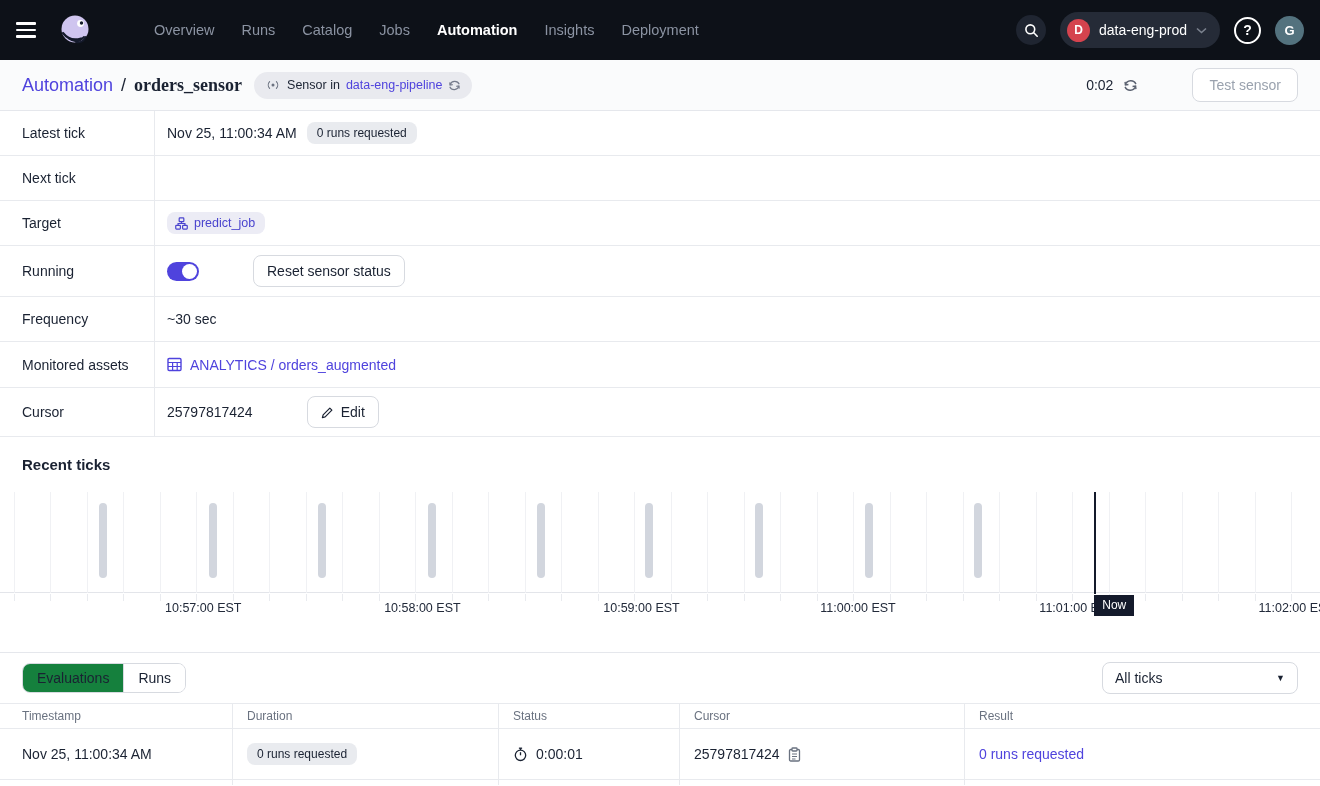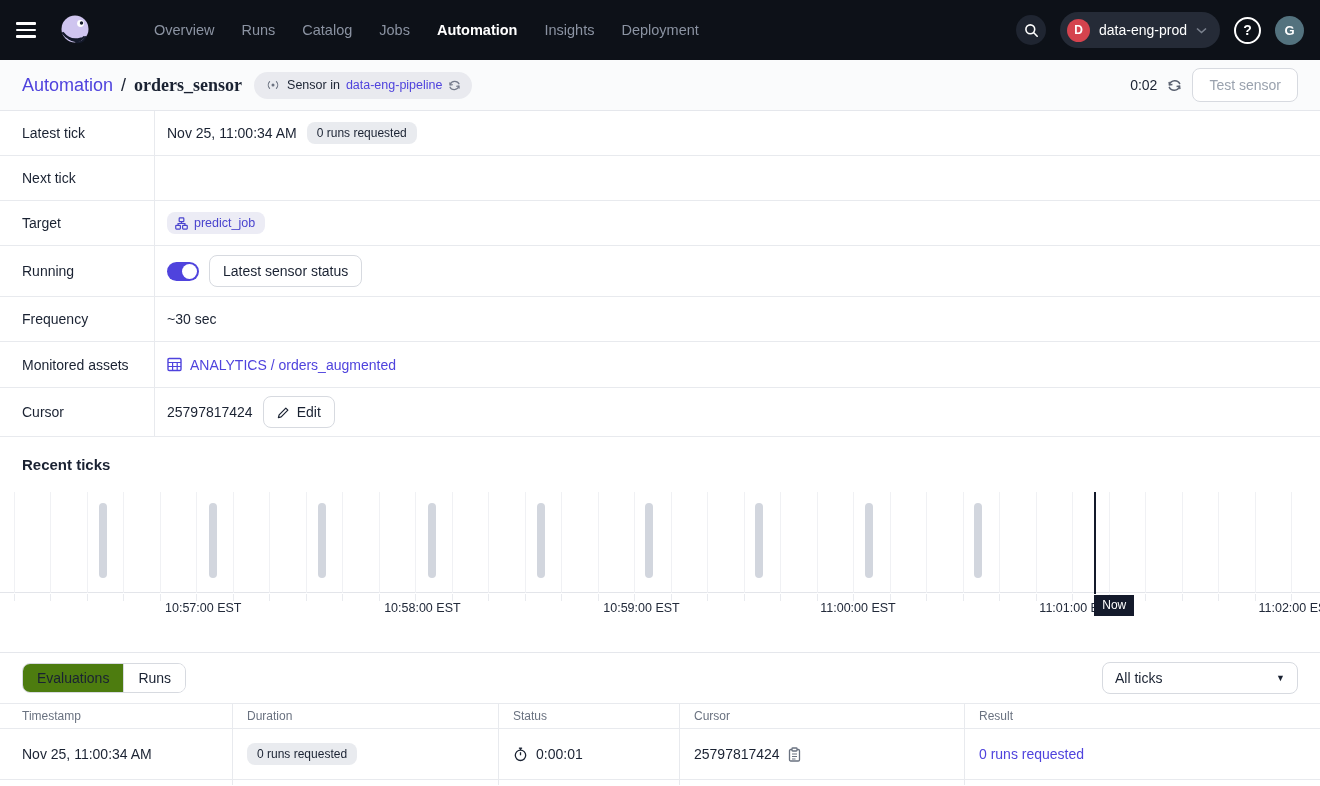--- a/index.html
+++ b/index.html
@@ -24,21 +24,21 @@
 
   
   .page-header { height:51px; background:#fafbfc; border-bottom:1px solid #e5e7ec; display:flex; align-items:center; padding:0 22px; }
   .crumb { font-size:18px; display:flex; align-items:center; gap:8px; }
   .crumb-parent { color:#4F43DD; cursor:pointer; }
   .crumb-title { font-weight:700;font-family:Liberation Serif, serif; }
   .sensor-badge { margin-left:12px; height:27px; background:#e9eaef; border-radius:14px; display:flex; align-items:center; gap:6px; padding:0 11px; font-size:12.5px; }
   .sensor-badge .repo-link { color:#4F43DD; cursor:pointer; }
   .header-right { margin-left:auto; display:flex; align-items:center; gap:10px; }
   .timer { font-size:14px; color:#1a2232; }
-  .btn { background:#fff; border:1px solid #d7dae0; border-radius:8px; font-size:14px; color:#1a2232; padding:7px 13px; display:inline-flex; align-items:center; gap:7px; cursor:pointer; font-family:inherit; }
+  .btn { background:#fff; border:1px solid #d7dae0; border-radius:8px; font-size:14px; color:#1a2232; padding:7px 13px; display:inline-flex; align-items:center; gap:7px; cursor:pointer; font-family:inherit;margin-left:44px; }
   .btn.muted-btn { color:#9aa2ae; padding:8px 16px; }
 
   
   .prop-row { display:flex; border-bottom:1px solid #e8eaee; }
   .prop-label { width:155px; flex:0 0 155px; border-right:1px solid #e8eaee; display:flex; align-items:center; padding-left:22px; font-size:14px; }
   .prop-value { flex:1; display:flex; align-items:center; padding-left:12px; font-size:14px; gap:10px; }
   .h45{height:45px} .h51{height:51px} .h46{height:46px} .h49{height:49px}
   .gray-pill { background:#e9ebef; border-radius:8px; padding:4px 10px; font-size:12px; white-space:nowrap; }
   .tag-pill { background:#ececf5; border-radius:8px; padding:4px 10px 4px 8px; font-size:12.5px; color:#4a44ce; display:inline-flex; align-items:center; gap:6px; cursor:pointer; }
   .toggle { width:32px; height:19px; border-radius:10px; background:#4F43DD; position:relative; cursor:pointer; }
@@ -56,21 +56,21 @@
   .axis-label { position:absolute; top:109px; transform:translateX(-50%); font-size:12.5px; color:#222a3a; white-space:nowrap; }
   .now-line { position:absolute; top:0; width:2px; height:102px; background:#141a2b; }
   .now-box { position:absolute; top:103px; background:#141a2b; color:#fff; font-size:12px; padding:3px 8px 4px; white-space:nowrap; }
 
   
   .panel-gap { height:32px; }
   .panel { border-top:1px solid #e5e7ec; }
   .panel-toolbar { height:50px; display:flex; align-items:center; padding:0 22px; }
   .seg { display:inline-flex; border:1px solid #d7dae0; border-radius:8px; overflow:hidden; background:#fff; }
   .seg-item { padding:6px 14px; font-size:14px; cursor:pointer; background:#fff; border:none; font-family:inherit; color:#1a2232; }
-  .seg-item.active { background:#4d7c0f; }
+  .seg-item.active { background:#15803d; }
   .seg-item + .seg-item { border-left:1px solid #d7dae0; }
   .filter-select { margin-left:auto; width:196px; height:32px; border:1px solid #d7dae0; border-radius:8px; display:flex; align-items:center; padding:0 12px; font-size:14px; cursor:pointer; }
   .filter-caret { margin-left:auto; font-size:9px; color:#1a2232; }
 
   .grid-table { display:grid; grid-template-columns:232px 266px 181px 285px 1fr; }
   .gcell { border-bottom:1px solid #e8eaee; display:flex; align-items:center; padding-left:14px; }
   .gcell.first { padding-left:22px; }
   .gcell.vline { border-left:1px solid #e8eaee; }
   .ghead { height:26px; border-top:1px solid #e8eaee; font-size:12px; color:#6a7280; }
   .gdata { height:51px; font-size:14px; gap:8px; }
@@ -192,21 +192,21 @@
         <span>predict_job</span>
       </span>
     </div>
   </div>
   <div class="prop-row h51">
     <div class="prop-label">Running</div>
     <div class="prop-value">
       <div class="toggle">
           <div class="knob"></div>
         </div>
-      <button class="btn">Latest sensor status</button>
+      <button class="btn">Reset sensor status</button>
     </div>
   </div>
   <div class="prop-row h45">
     <div class="prop-label">Frequency</div>
     <div class="prop-value">
         <span>~30 sec</span>
       </div>
   </div>
   <div class="prop-row h46">
     <div class="prop-label">Monitored assets</div>

